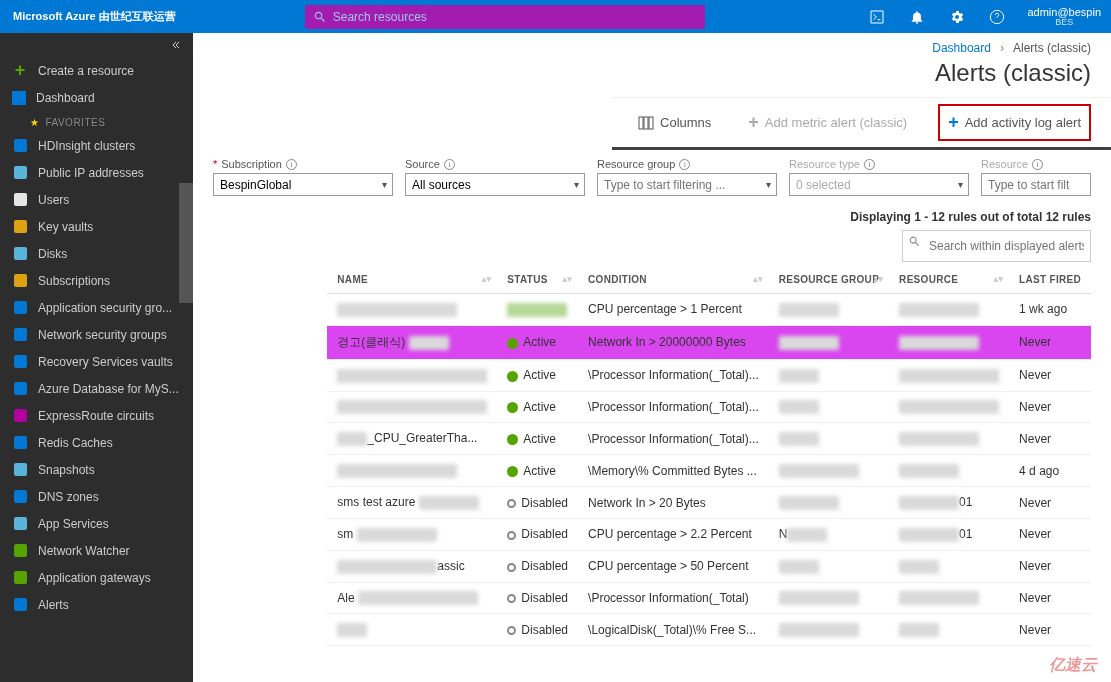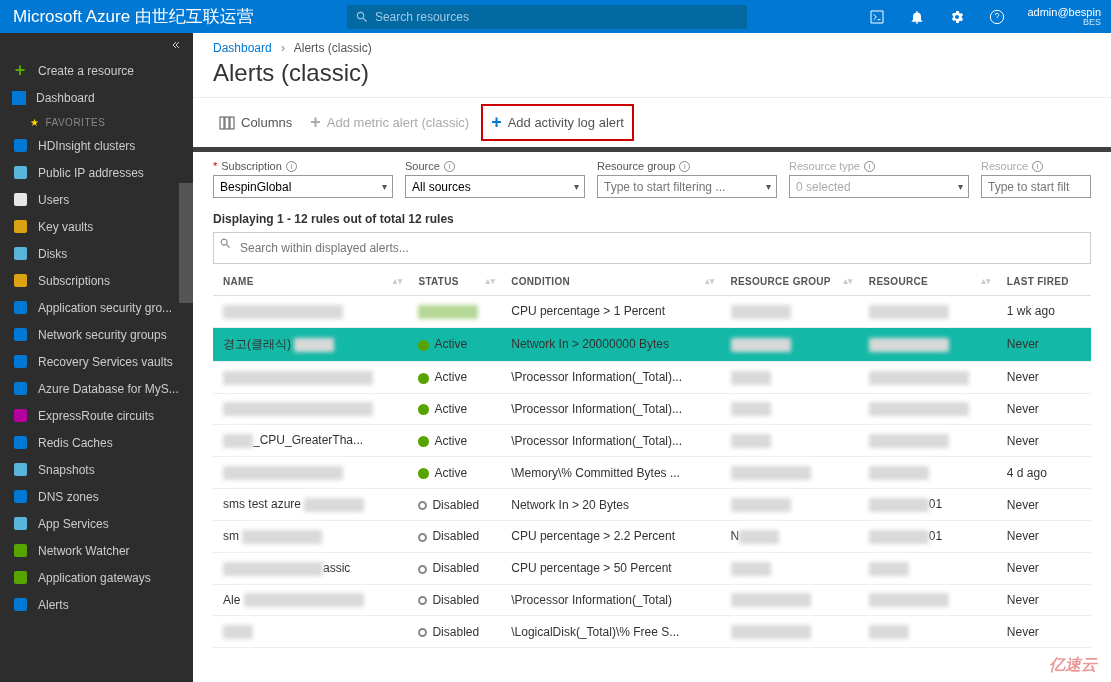--- a/index.html
+++ b/index.html
@@ -1,49 +1,49 @@
 <!DOCTYPE html>
 <html><head>
   <meta charset="utf-8">
   <style>
     * { margin: 0; padding: 0; box-sizing: border-box; font-family: 'Segoe UI', Arial, sans-serif; }
     body { background: #fff; overflow: hidden; width: 1111px; height: 682px; position: relative; }
     
     
     .top-header { height: 33px; background: #0078d4; display: flex; align-items: center; color: #fff; }
-    .brand { font-size: 17px; font-weight: 400; padding: 0 13px; white-space: nowrap; }
-    .search-box { margin-left: 80px; width: 400px; height: 24px; background: #0369a1; border-radius: 2px; display: flex; align-items: center; padding: 0 8px; }
+    .brand { font-size: 11px; font-weight: 700; padding: 0 13px; white-space: nowrap; }
+    .search-box { margin-left: 116px; width: 400px; height: 24px; background: #a21caf; border-radius: 2px; display: flex; align-items: center; padding: 0 8px; }
     .search-box svg { width: 14px; height: 14px; fill: #a0c8e8; }
     .search-input { flex: 1; background: transparent; border: none; outline: none; color: #fff; font-size: 12px; margin-left: 6px; }
     .search-input::placeholder { color: #a0c8e8; }
     .header-icons { margin-left: auto; display: flex; align-items: center; }
     .header-icon { width: 40px; height: 33px; display: flex; align-items: center; justify-content: center; cursor: pointer; }
     .header-icon svg { width: 16px; height: 16px; fill: #fff; }
-    .user-info { padding: 0 10px; text-align: right; font-size: 11px; line-height: 1.1; }
+    .user-info { padding: 0 10px; text-align: center; font-size: 11px; line-height: 1.1; }
     .user-sub { font-size: 9px; opacity: 0.8; }
     
     
     .sidebar { position: absolute; left: 0; top: 33px; bottom: 0; width: 193px; background: #2d2d2d; color: #ccc; overflow-y: auto; }
     .sidebar-collapse { height: 24px; display: flex; align-items: center; justify-content: flex-end; padding-right: 12px; cursor: pointer; }
     .sidebar-collapse svg { width: 12px; height: 12px; fill: #ccc; }
     .sidebar-item { height: 27px; display: flex; align-items: center; padding-left: 12px; font-size: 12px; cursor: pointer; gap: 10px; }
     .sidebar-icon { width: 16px; height: 16px; display: flex; align-items: center; justify-content: center; flex-shrink: 0; }
     .favorites-label { font-size: 10px; color: #888; padding: 6px 12px 4px 30px; letter-spacing: 0.5px; display:flex; align-items:center; gap:6px;}
     .fav-star { color:#ffd800; font-size:10px;}
     .sidebar-scroll { position:absolute; right:0; top:150px; width:14px; height:120px; background:#555; border-radius:0;}
     
     
-    .main { position: absolute; left: 193px; right: 0; top: 33px; bottom: 0; background: #fff; display: flex; flex-direction: column; }
+    .main { position: absolute; left: 193px; right: 0; top: 33px; bottom: 0; background: #fff; display: flex; flex-direction: column; align-items: flex-end; }
     .breadcrumb { padding: 8px 20px 2px; font-size: 12px; color: #0078d4; }
     .breadcrumb a { color: #0078d4; text-decoration: none; }
     .breadcrumb .sep { color: #888; margin: 0 6px; }
     .breadcrumb .current { color: #555; }
     .page-title { font-size: 24px; font-weight: 400; padding: 2px 20px 10px; color: #333; }
     
-    .toolbar { border-top: 1px solid #eee; border-bottom: 5px solid #404040; padding: 6px 20px; display: flex; gap: 6px; align-items: center; }
+    .toolbar { border-top: 1px solid #eee; border-bottom: 3px solid #404040; padding: 6px 20px; display: flex; gap: 25px; align-items: center; }
     .toolbar-btn { display: flex; align-items: center; gap: 6px; font-size: 13px; color: #555; cursor: pointer; padding: 4px 6px; }
     .toolbar-btn.disabled { color: #aaa; }
     .toolbar-btn svg { width: 16px; height: 16px; }
     .toolbar-btn.highlighted { border: 2px solid #c00; padding: 6px 8px; }
     .plus-icon { font-size: 18px; color: #0078d4; font-weight: bold; }
     .plus-icon.grey { color: #aaa; }
     
     .filters { display: flex; gap: 12px; padding: 8px 20px 4px; }
     .filter { display: flex; flex-direction: column; gap: 3px; }
     .filter-label { font-size: 11px; color: #555; display: flex; align-items: center; gap: 4px; }
@@ -56,21 +56,21 @@
     .display-info { padding: 10px 20px 6px; font-size: 12px; font-weight: 600; color: #333; }
     .table-search { margin: 0 20px 4px; position: relative; }
     .table-search input { width: 100%; height: 32px; border: 1px solid #ccc; padding: 0 6px 0 26px; font-size: 12px; }
     .table-search svg { position: absolute; left: 6px; top: 5px; width: 13px; height: 13px; fill: #888; }
     
     .table-wrap { flex: 1; overflow: auto; padding: 0 20px; }
     table { width: 100%; border-collapse: collapse; font-size: 12px; }
     thead th { text-align: left; padding: 8px 10px; font-size: 10px; font-weight: 600; color: #555; border-bottom: 1px solid #ddd; position: relative; letter-spacing: 0.3px;}
     thead th .sort { position: absolute; right: 6px; top: 8px; color: #ccc; font-size: 9px; }
     tbody td { padding: 8px 10px; border-bottom: 1px solid #eee; color: #333; }
-    tbody tr.selected { background: #14b8a6; }
+    tbody tr.selected { background: #d946ef; }
     .status-dot { width: 11px; height: 11px; border-radius: 50%; display: inline-block; vertical-align: middle; margin-right: 5px; }
     .status-dot.active { background: #57a300; }
     .status-dot.disabled { background: #fff; border: 2px solid #888; width:9px; height:9px;}
     .redact { display: inline-block; background: #d9d9d9; filter: blur(2px); height: 14px; border-radius: 1px; vertical-align: middle; }
     .redact.r60 { width: 60px; } .redact.r80 { width: 80px; } .redact.r100 { width: 100px; }
     .redact.r120 { width: 120px; } .redact.r150 { width: 150px; } .redact.r40 { width: 40px; }
     .redact.r30 { width: 30px; }
     
     .watermark { position: absolute; right: 14px; bottom: 6px; opacity: 0.4; font-size: 16px; color: #c00; font-weight: bold; font-style: italic; }
   </style>

